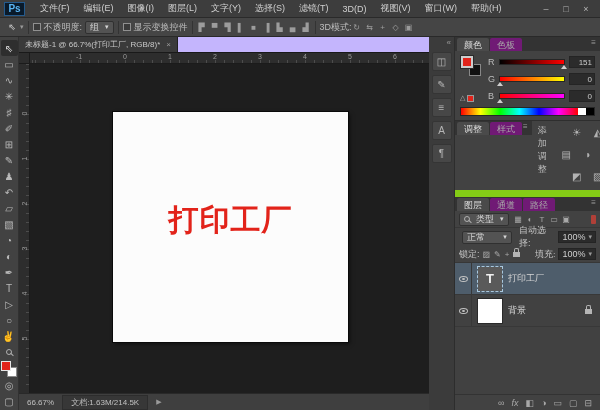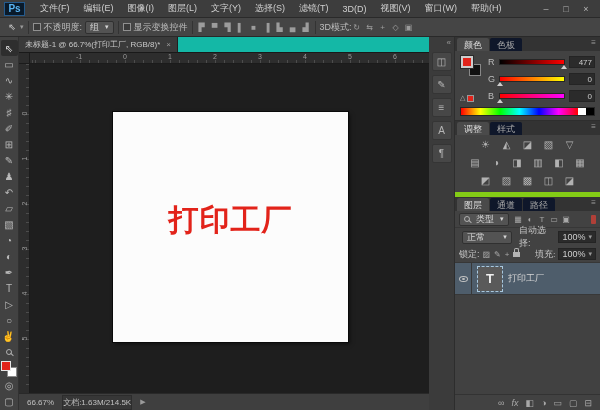--- a/index.html
+++ b/index.html
@@ -28,48 +28,48 @@
   
   .toolbar { width:19px; background:#424242; border-right:1px solid #313131; display:flex; flex-direction:column; align-items:center; padding-top:3px; }
   .tool { width:17px; height:16px; display:flex; align-items:center; justify-content:center; color:#b9b9b9; font-size:10px; flex:none; }
   .tool.selected { background:#2e2e2e; color:#e8e8e8; border-radius:2px; }
   .fgbg { position:relative; width:16px; height:16px; margin-top:1px; flex:none; }
   .fg { position:absolute; top:0; left:0; width:10px; height:10px; background:#e2231a; border:1px solid #e6e6e6; z-index:2; }
   .bgc { position:absolute; bottom:0; right:0; width:10px; height:10px; background:#ffffff; border:1px solid #8a8a8a; }
 
   
   .docarea { flex:1; min-width:0; display:flex; flex-direction:column; background:#1e1e1e; }
-  .tabbar { height:16px; background:#14b8a6; border-bottom:1px solid #191919; display:flex; }
+  .tabbar { height:16px; background:#c4b5fd; border-bottom:1px solid #191919; display:flex; }
   .doctab { background:#3a3a3a; border-right:1px solid #202020; padding:0 6px; display:flex; align-items:center; gap:6px; color:#c9c9c9; font-size:8px; max-width:170px; }
   .doctab .closex { color:#9a9a9a; }
   .ruler-row { display:flex; height:11px; flex:none; }
   .ruler-corner { width:11px; background:#2d2d2d; border-right:1px solid #1b1b1b; border-bottom:1px solid #1b1b1b; flex:none; }
   .hruler { flex:1; position:relative; background:#2d2d2d; border-bottom:1px solid #1b1b1b;
     background-image:repeating-linear-gradient(90deg, #4c4c4c 0 1px, transparent 1px 9px); background-position:5px 7px; background-size:100% 4px; background-repeat:repeat-x; }
   .hruler span { position:absolute; top:0; font-size:7px; color:#9a9a9a; }
   .canvas-wrap { flex:1; display:flex; min-height:0; }
   .vruler { width:11px; background:#2d2d2d; border-right:1px solid #1b1b1b; position:relative; flex:none;
     background-image:repeating-linear-gradient(180deg, #4c4c4c 0 1px, transparent 1px 9px); background-position:7px 5px; background-size:4px 100%; background-repeat:repeat-y; }
   .vruler span { position:absolute; left:1px; font-size:7px; color:#9a9a9a; transform:rotate(-90deg); transform-origin:center; width:8px; }
   .viewport { flex:1; position:relative; background:#1e1e1e; overflow:hidden; }
   .canvas { position:absolute; left:83px; top:48px; width:235px; height:230px; background:#fcfcfc; box-shadow:0 0 0 1px #0a0a0a, 2px 2px 4px rgba(0,0,0,.5); }
   .canvas-text { position:absolute; left:50%; top:88px; transform:translateX(-50%); color:#e2231a; font-weight:bold; font-size:30px; letter-spacing:1px; white-space:nowrap; }
 
   .statusbar { height:17px; background:#3f3f3f; border-top:1px solid #292929; display:flex; align-items:center; padding:0 8px; gap:8px; color:#c0c0c0; font-size:8px; flex:none; }
-  .status-well { background:#373737; border:1px solid #2d2d2d; padding:1px 0; display:flex; align-items:center; gap:8px; }
+  .status-well { background:#373737; border:1px solid #2d2d2d; padding:1px 8px; display:flex; align-items:center; gap:8px; }
 
   
   .dockstrip { width:26px; background:#3b3b3b; border-right:1px solid #2d2d2d; display:flex; flex-direction:column; align-items:center; gap:4px; padding-top:1px; }
   .dock-expand { align-self:flex-end; color:#9a9a9a; font-size:8px; padding:0 3px 1px 0; }
   .dock-btn { width:20px; height:19px; background:#474747; border:1px solid #353535; border-radius:2px; color:#b5b5b5; font-size:10px; display:flex; align-items:center; justify-content:center; flex:none; }
 
   
   .panels { width:145px; display:flex; flex-direction:column; background:#424242; }
   .panel-tabs { height:14px; background:#333333; display:flex; align-items:stretch; gap:1px; padding:1px 2px 0 2px; flex:none; }
-  .ptab { padding:1px 7px 0 7px; background:#0f172a; color:#a8a8a8; border-radius:2px 2px 0 0; }
+  .ptab { padding:1px 7px 0 7px; background:#701a75; color:#a8a8a8; border-radius:2px 2px 0 0; }
   .ptab.active { background:#4a4a4a; color:#dedede; }
   .pmenu { margin-left:auto; color:#9a9a9a; padding-right:2px; font-size:8px; }
 
   .color-panel { height:84px; border-bottom:1px solid #2e2e2e; flex:none; display:flex; flex-direction:column; }
   .color-body { flex:1; display:flex; padding:4px 5px 2px 5px; gap:4px; }
   .swatches { position:relative; width:24px; flex:none; }
   .sw-fg { position:absolute; top:1px; left:1px; width:12px; height:12px; background:#e2231a; border:2px solid #cccccc; outline:1px solid #2a2a2a; z-index:2; }
   .sw-bg { position:absolute; top:9px; left:9px; width:12px; height:12px; background:#111111; border:1px solid #888888; }
   .gamut { position:absolute; bottom:2px; left:0; display:flex; gap:2px; align-items:flex-end; color:#b5b5b5; font-size:7px; }
   .gamut .gsw { width:7px; height:7px; background:#e2231a; border:1px solid #999; }
@@ -79,21 +79,21 @@
   .sliderbar { flex:1; height:6px; border:1px solid #262626; position:relative; }
   .sliderbar .hdl { position:absolute; bottom:-5px; width:0; height:0; border-left:3px solid transparent; border-right:3px solid transparent; border-bottom:4px solid #cfcfcf; }
   .bar-r { background:linear-gradient(90deg,#000000,#ff0000); }
   .bar-g { background:linear-gradient(90deg,#ff0000,#ffff00); }
   .bar-b { background:linear-gradient(90deg,#ff0000,#ff00ff); }
   .chval { width:26px; height:12px; background:#2b2b2b; border:1px solid #242424; color:#cccccc; font-size:8px; text-align:right; padding:1px 2px 0 0; flex:none; }
   .spectrum { height:9px; margin:1px 5px 4px 5px; border:1px solid #262626; display:flex; }
   .spec-main { flex:1; background:linear-gradient(90deg,#ff0000,#ffff00,#00ff00,#00ffff,#0000ff,#ff00ff,#ff0000); }
   .spec-w { width:8px; background:#ffffff; } .spec-k { width:8px; background:#000000; }
 
-  .adjust-panel { height:76px; border-bottom:5px solid #84cc16; flex:none; display:flex; flex-direction:column; }
+  .adjust-panel { height:76px; border-bottom:7px solid #84cc16; flex:none; display:flex; }
   .adjust-label { padding:3px 6px 1px 6px; color:#bdbdbd; }
   .adj-rows { flex:1; display:flex; flex-direction:column; justify-content:space-around; padding:0 6px 3px 6px; }
   .adj-row { display:flex; justify-content:center; gap:6px; }
   .adj-row span { width:15px; height:13px; text-align:center; color:#b2b2b2; font-size:10px; line-height:13px; }
 
   .layers-panel { flex:1; display:flex; flex-direction:column; min-height:0; }
   .lp-row { display:flex; align-items:center; gap:3px; padding:0 4px; flex:none; }
   .lp-filter { height:17px; border-bottom:1px solid #373737; }
   .lp-filter .dropdown { margin-left:0; }
   .lp-filter-icons { display:flex; gap:3px; color:#a8a8a8; font-size:8px; margin-left:2px; }
@@ -333,21 +333,21 @@
             <span>△</span>
             <span class="gsw"></span>
           </div>
         </div>
         <div class="channels">
           <div class="chrow">
             <span class="lbl">R</span>
             <div class="sliderbar bar-r">
                 <span class="hdl" style="right:-3px"></span>
               </div>
-            <div class="chval">477</div>
+            <div class="chval">151</div>
           </div>
           <div class="chrow">
             <span class="lbl">G</span>
             <div class="sliderbar bar-g">
                 <span class="hdl" style="left:-3px"></span>
               </div>
             <div class="chval">0</div>
           </div>
           <div class="chrow">
             <span class="lbl">B</span>
@@ -364,20 +364,21 @@
         <div class="spec-k"></div>
       </div>
     </div>
 
     <div class="adjust-panel">
       <div class="panel-tabs">
         <span class="ptab active">调整</span>
         <span class="ptab">样式</span>
         <span class="pmenu">≡</span>
       </div>
+      <div class="adjust-label">添加调整</div>
       <div class="adj-rows">
         <div class="adj-row">
           <span>☀</span>
           <span>◭</span>
           <span>◪</span>
           <span>▧</span>
           <span>▽</span>
         </div>
         <div class="adj-row">
           <span>▤</span>
@@ -445,20 +446,28 @@
         </span>
       </div>
       <div class="layer-list">
         <div class="layer-row selected">
           <div class="eyecell">
               <span class="eye"></span>
             </div>
           <div class="thumb thumb-text">T</div>
           <span class="layer-name">打印工厂</span>
         </div>
+        <div class="layer-row">
+          <div class="eyecell">
+              <span class="eye"></span>
+            </div>
+          <div class="thumb thumb-bg"></div>
+          <span class="layer-name">背景</span>
+          <span class="layer-lock"><span class="lock"></span></span>
+        </div>
       </div>
       <div class="lp-bottom">
         <span>∞</span>
         <span style="font-style:italic;">fx</span>
         <span>◧</span>
         <span>◑</span>
         <span>▭</span>
         <span>▢</span>
         <span>⊟</span>
       </div>

